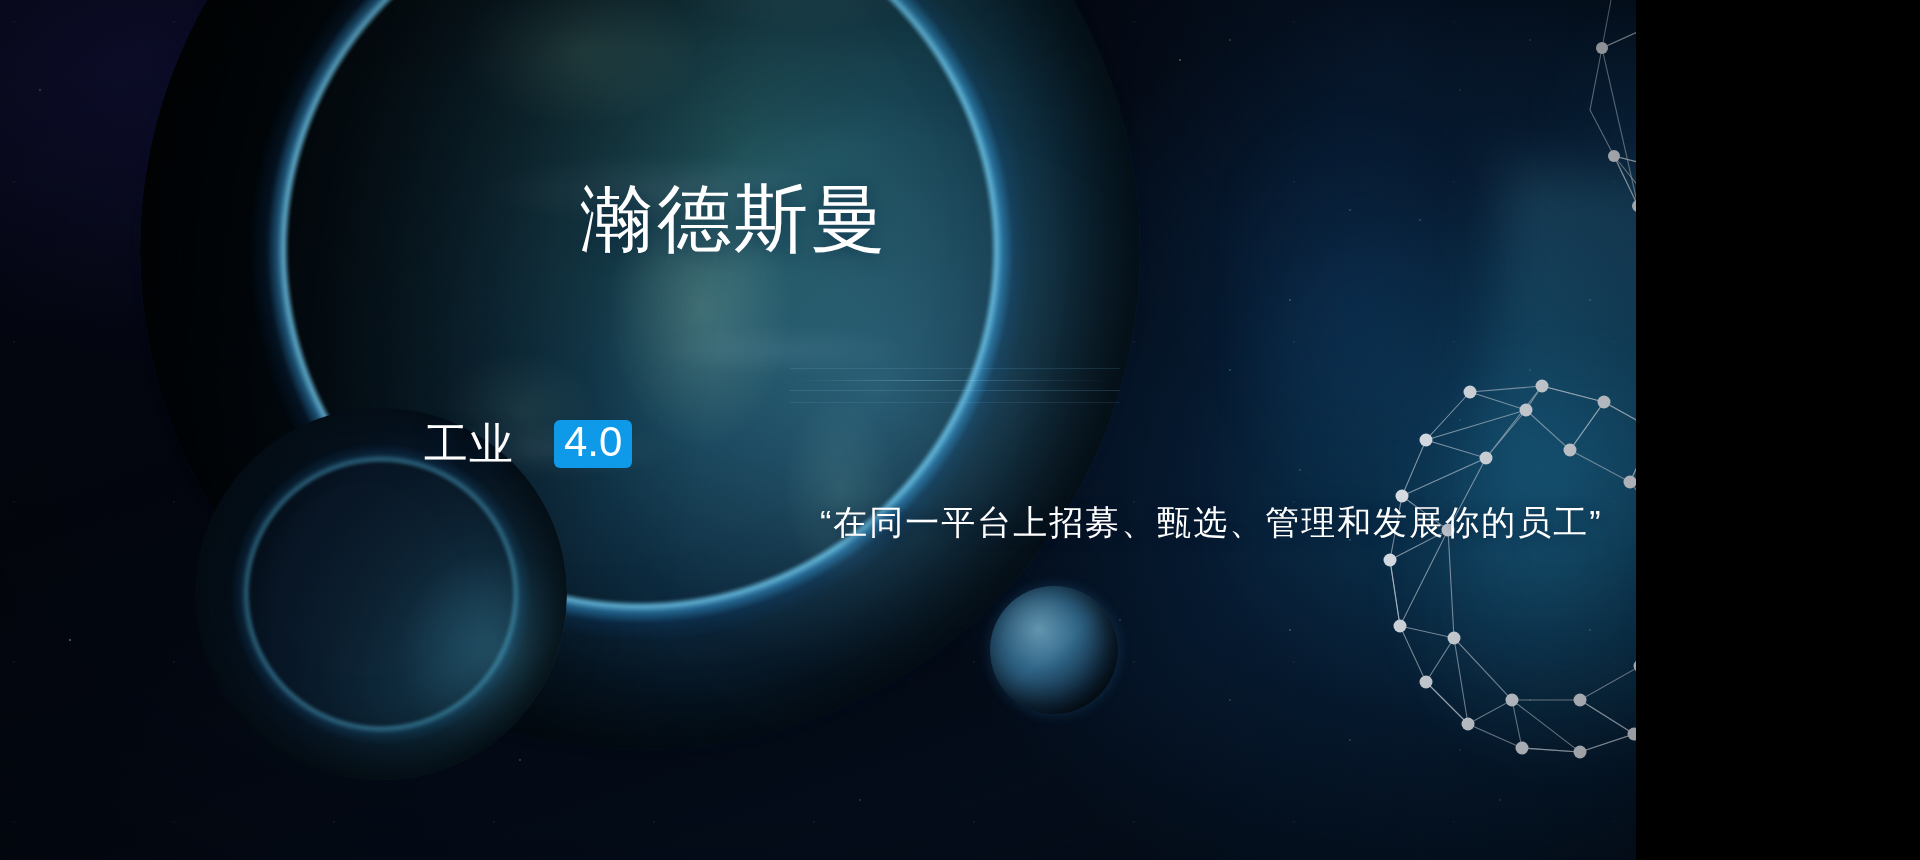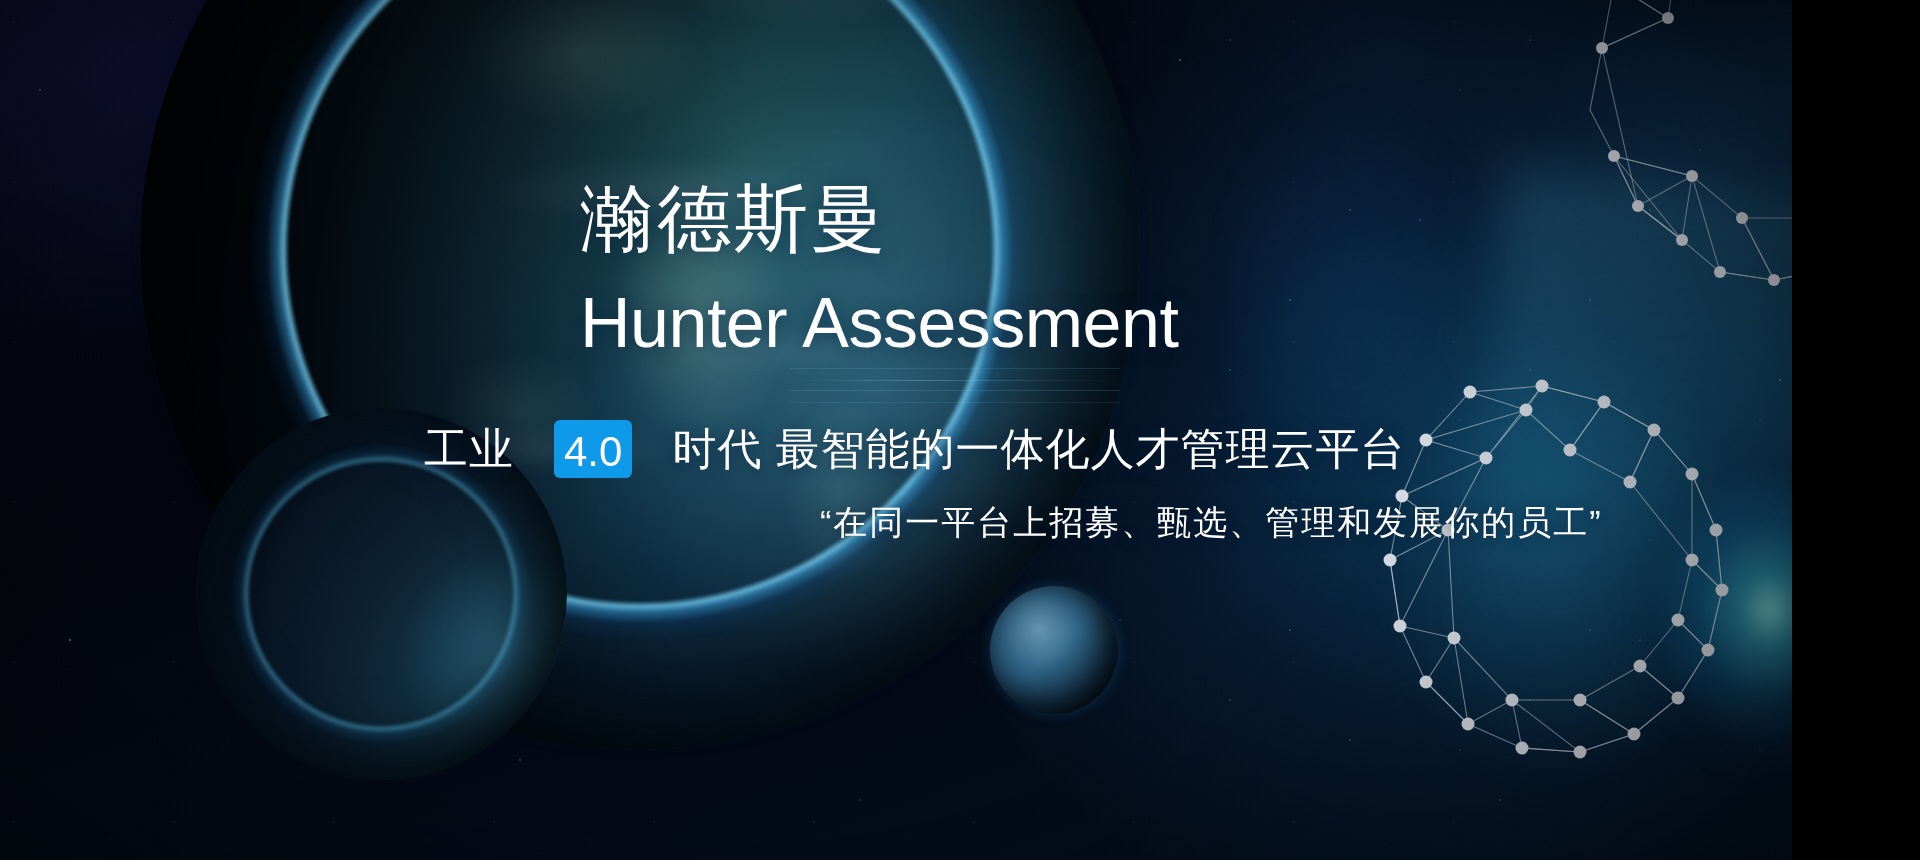--- a/index.html
+++ b/index.html
@@ -1,20 +1,20 @@
 <!DOCTYPE html>
 <html><head>
 <meta charset="utf-8">
 <style>
   html,body{margin:0;padding:0;background:#000;}
   body{font-family:"Liberation Sans","DejaVu Sans",sans-serif;}
 
   .stage{
     position:relative;
-    width:1792px;height:860px;
+    width:1636px;height:860px;
     overflow:hidden;
     background:#02060e;
   }
 
   
   .space-base{
     position:absolute;inset:0;
     background:
       radial-gradient(ellipse 900px 700px at 1560px 470px, rgba(24,120,175,.55) 0%, rgba(12,60,105,.30) 42%, rgba(3,12,26,0) 72%),
       radial-gradient(ellipse 700px 620px at 1820px 120px, rgba(18,74,132,.45) 0%, rgba(6,26,52,.18) 55%, rgba(0,0,0,0) 78%),
@@ -228,21 +228,21 @@
     text-shadow:0 2px 14px rgba(0,25,55,.6);
     white-space:nowrap;
     display:flex;align-items:center;gap:32px;
   }
   .tagline .seg{display:inline-block;}
   .badge-40{
     display:inline-flex;align-items:center;justify-content:center;
     background:#0e9ae8;
     color:#ffffff;
     border-radius:6px;
-    padding:11px 10px 5px 10px;
+    padding:1px 10px 5px 10px;
     margin:0 8px;
     font-size:42px;line-height:1;
     letter-spacing:0px;
     text-shadow:none;
   }
   .quote{
     position:absolute;left:820px;top:505px;
     font-size:34px;line-height:1;font-weight:400;
     color:#ffffff;letter-spacing:2px;
     text-shadow:0 2px 12px rgba(0,20,50,.6);
@@ -389,24 +389,22 @@
         <circle class="node" cx="400" cy="252" r="6.5"></circle>
         <circle class="node" cx="340" cy="220" r="6.5"></circle>
       </g>
     </svg>
   </div>
 
   <div class="vignette"></div>
 
   <div class="hero">
     <div class="title-cn">瀚德斯曼</div>
-    <div class="title-en">Hunter Assessment</div>
 
     <div class="tagline">
       <span class="seg">工业</span>
       <span class="badge-40">4.0</span>
-      <span class="seg">时代 最智能的一体化人才管理云平台</span>
     </div>
 
     <div class="quote">“在同一平台上招募、甄选、管理和发展你的员工”</div>
   </div>
 
 </div>
 
 </body></html>

